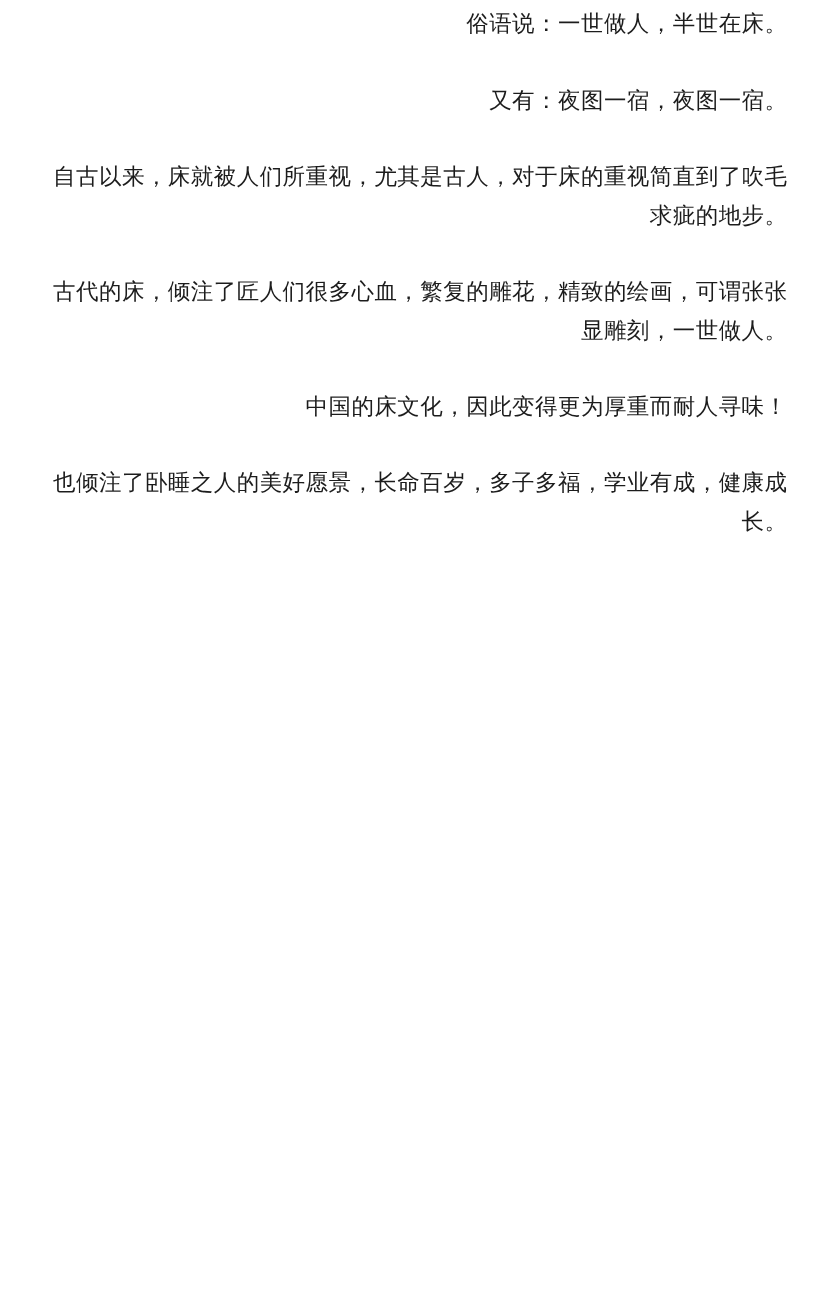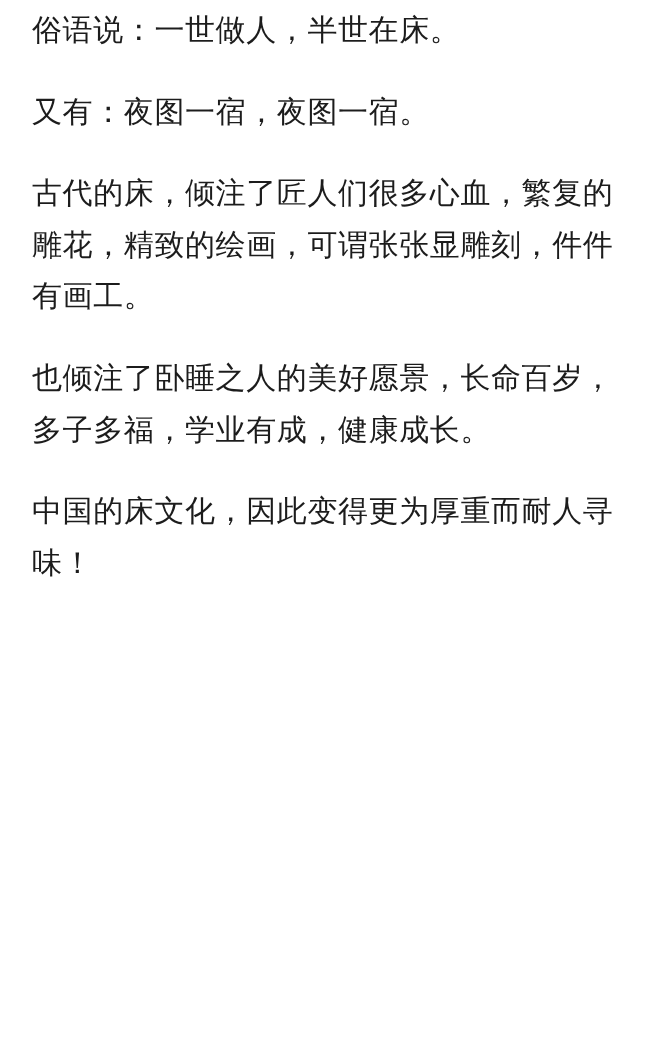--- a/index.html
+++ b/index.html
@@ -12,34 +12,35 @@
     min-height: 1045px;
     font-family: "Liberation Sans", sans-serif;
     color: #1a1a1a;
   }
   .article {
     padding: 4px 32px 0 32px;
     box-sizing: border-box;
     width: 662px;
   }
   .para {
-    font-size: 30px;
+    font-size: 18px;
     line-height: 1.72;
     letter-spacing: 0.02em;
     color: #1c1c1c;
     margin: 0 0 30px 0;
-    text-align: left;
+    text-align: right;
     word-break: break-all;
   }
   .para:last-child {
     margin-bottom: 0;
   }
 </style>
 </head>
 <body>
 
 <div class="article">
   <p class="para">俗语说：一世做人，半世在床。</p>
   <p class="para">又有：夜图一宿，夜图一宿。</p>
-  <p class="para">古代的床，倾注了匠人们很多心血，繁复的雕花，精致的绘画，可谓张张显雕刻，件件有画工。</p>
+  <p class="para">自古以来，床就被人们所重视，尤其是古人，对于床的重视简直到了吹毛求疵的地步。</p>
+  <p class="para">古代的床，倾注了匠人们很多心血，繁复的雕花，精致的绘画，可谓张张显雕刻，一世做人。</p>
+  <p class="para">中国的床文化，因此变得更为厚重而耐人寻味！</p>
   <p class="para">也倾注了卧睡之人的美好愿景，长命百岁，多子多福，学业有成，健康成长。</p>
-  <p class="para">中国的床文化，因此变得更为厚重而耐人寻味！</p>
 </div>
 
 </body></html>

